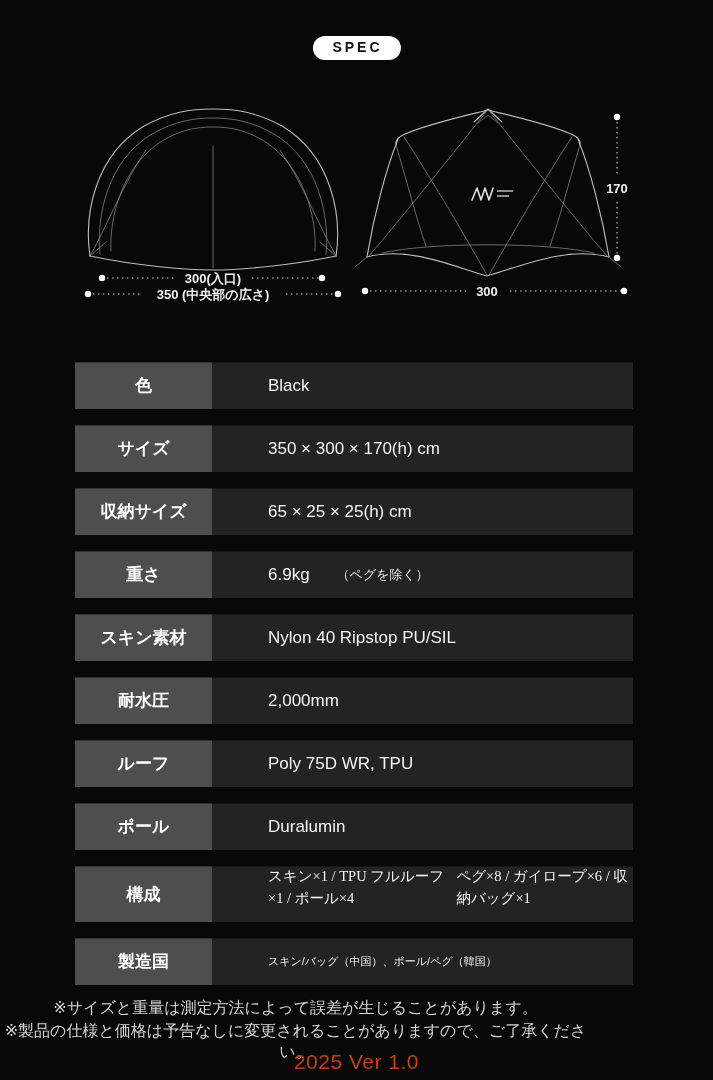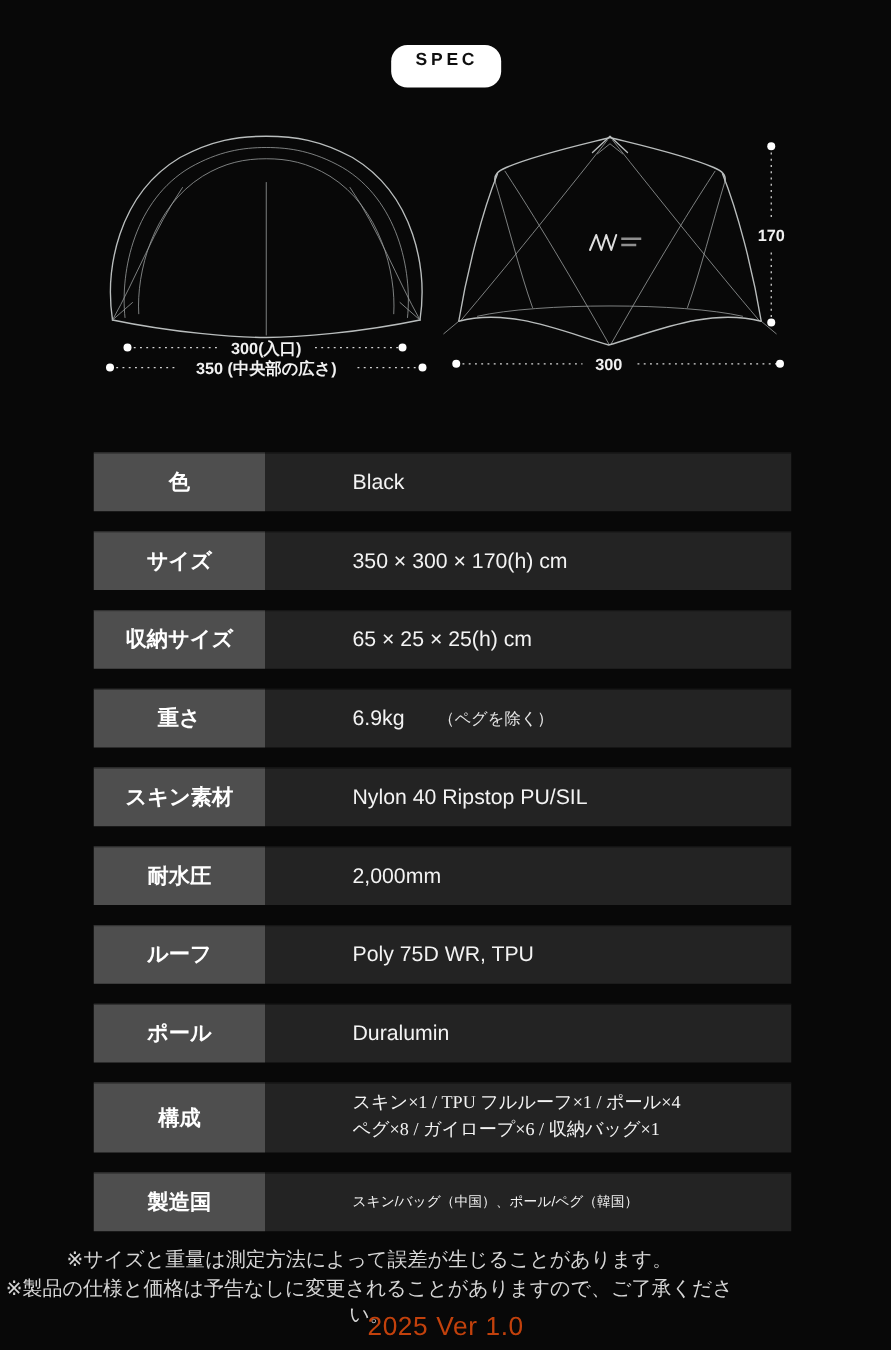--- a/index.html
+++ b/index.html
@@ -7,21 +7,21 @@
     width:713px;height:1080px;position:relative;overflow:hidden;
     background:#080808;
     font-family:"Liberation Sans","DejaVu Sans",sans-serif;
     -webkit-font-smoothing:antialiased;
   }
   
   .spec-badge{
     position:absolute;left:50%;top:36px;transform:translateX(-50%);
     background:#ffffff;color:#0f0f0f;
     font-weight:800;font-size:14px;letter-spacing:3px;
-    padding:4px 18px 15px 20px;border-radius:13px;line-height:15px;
+    padding:4px 18px 5px 20px;border-radius:13px;line-height:15px;
   }
   
   .diagram{position:absolute;}
   .diagram svg{display:block;}
   .dim-text{fill:#f1f1f1;font-size:13px;font-weight:600;font-family:"Liberation Sans","DejaVu Sans",sans-serif;}
   .dash{stroke:#d6d6d6;stroke-width:1;stroke-dasharray:1.5,3.5;fill:none;}
   .dot{fill:#ffffff;}
   .art{stroke:#b9bdbd;fill:none;stroke-width:1.1;stroke-linecap:round;stroke-linejoin:round;}
   .art-light{stroke:#9a9e9e;fill:none;stroke-width:0.75;stroke-linecap:round;opacity:.85;}
   
@@ -29,26 +29,26 @@
   .spec-row{display:flex;margin-bottom:16px;height:47px;}
   .spec-row.tall{height:56px;font-family:Liberation Serif, serif;}
   .cell-label{
     width:137px;flex:0 0 137px;background:#4e4e4e;
     color:#ffffff;font-weight:700;font-size:17px;
     display:flex;align-items:center;justify-content:center;
     box-shadow:inset 0 1px 0 rgba(0,0,0,.35);
   }
   .cell-value{
     flex:1;background:#232323;color:#f3f3f3;font-size:17px;
-    display:flex;align-items:center;padding-left:70px;
+    display:flex;align-items:center;padding-left:56px;
     box-shadow:inset 0 1px 0 rgba(0,0,0,.35);
   }
   .cell-value .note{font-size:13px;margin-left:27px;color:#e6e6e6;}
   .cell-value.small{font-size:11px;}
-  .cell-value.two-line{flex-direction:column;align-items:flex-start;justify-content:center;font-size:14.5px;line-height:1.5;}
+  .cell-value.two-line{flex-direction:row;align-items:flex-start;justify-content:space-between;font-size:14.5px;line-height:1.5;}
   
   .footer-note{position:absolute;left:0;width:591px;text-align:center;color:#d6d6d6;font-size:16px;}
   .footer-note.n1{top:998px;}
   .footer-note.n2{top:1021px;}
   .version{position:absolute;left:0;top:1050px;width:713px;text-align:center;color:#c2410c;font-size:21px;letter-spacing:.5px;}
 </style>
 </head>
 <body>
 
 <div class="spec-badge">SPEC</div>

